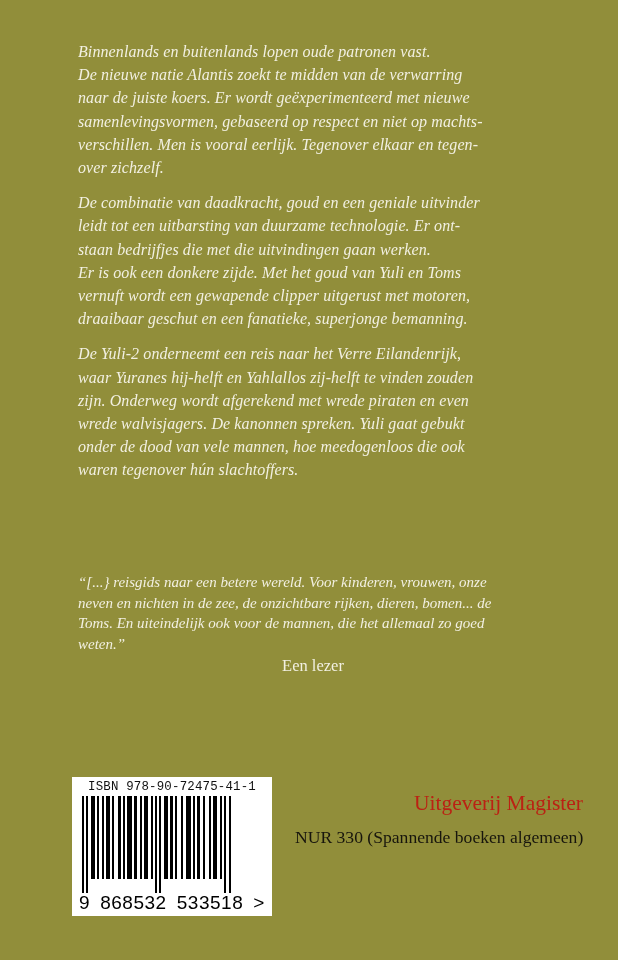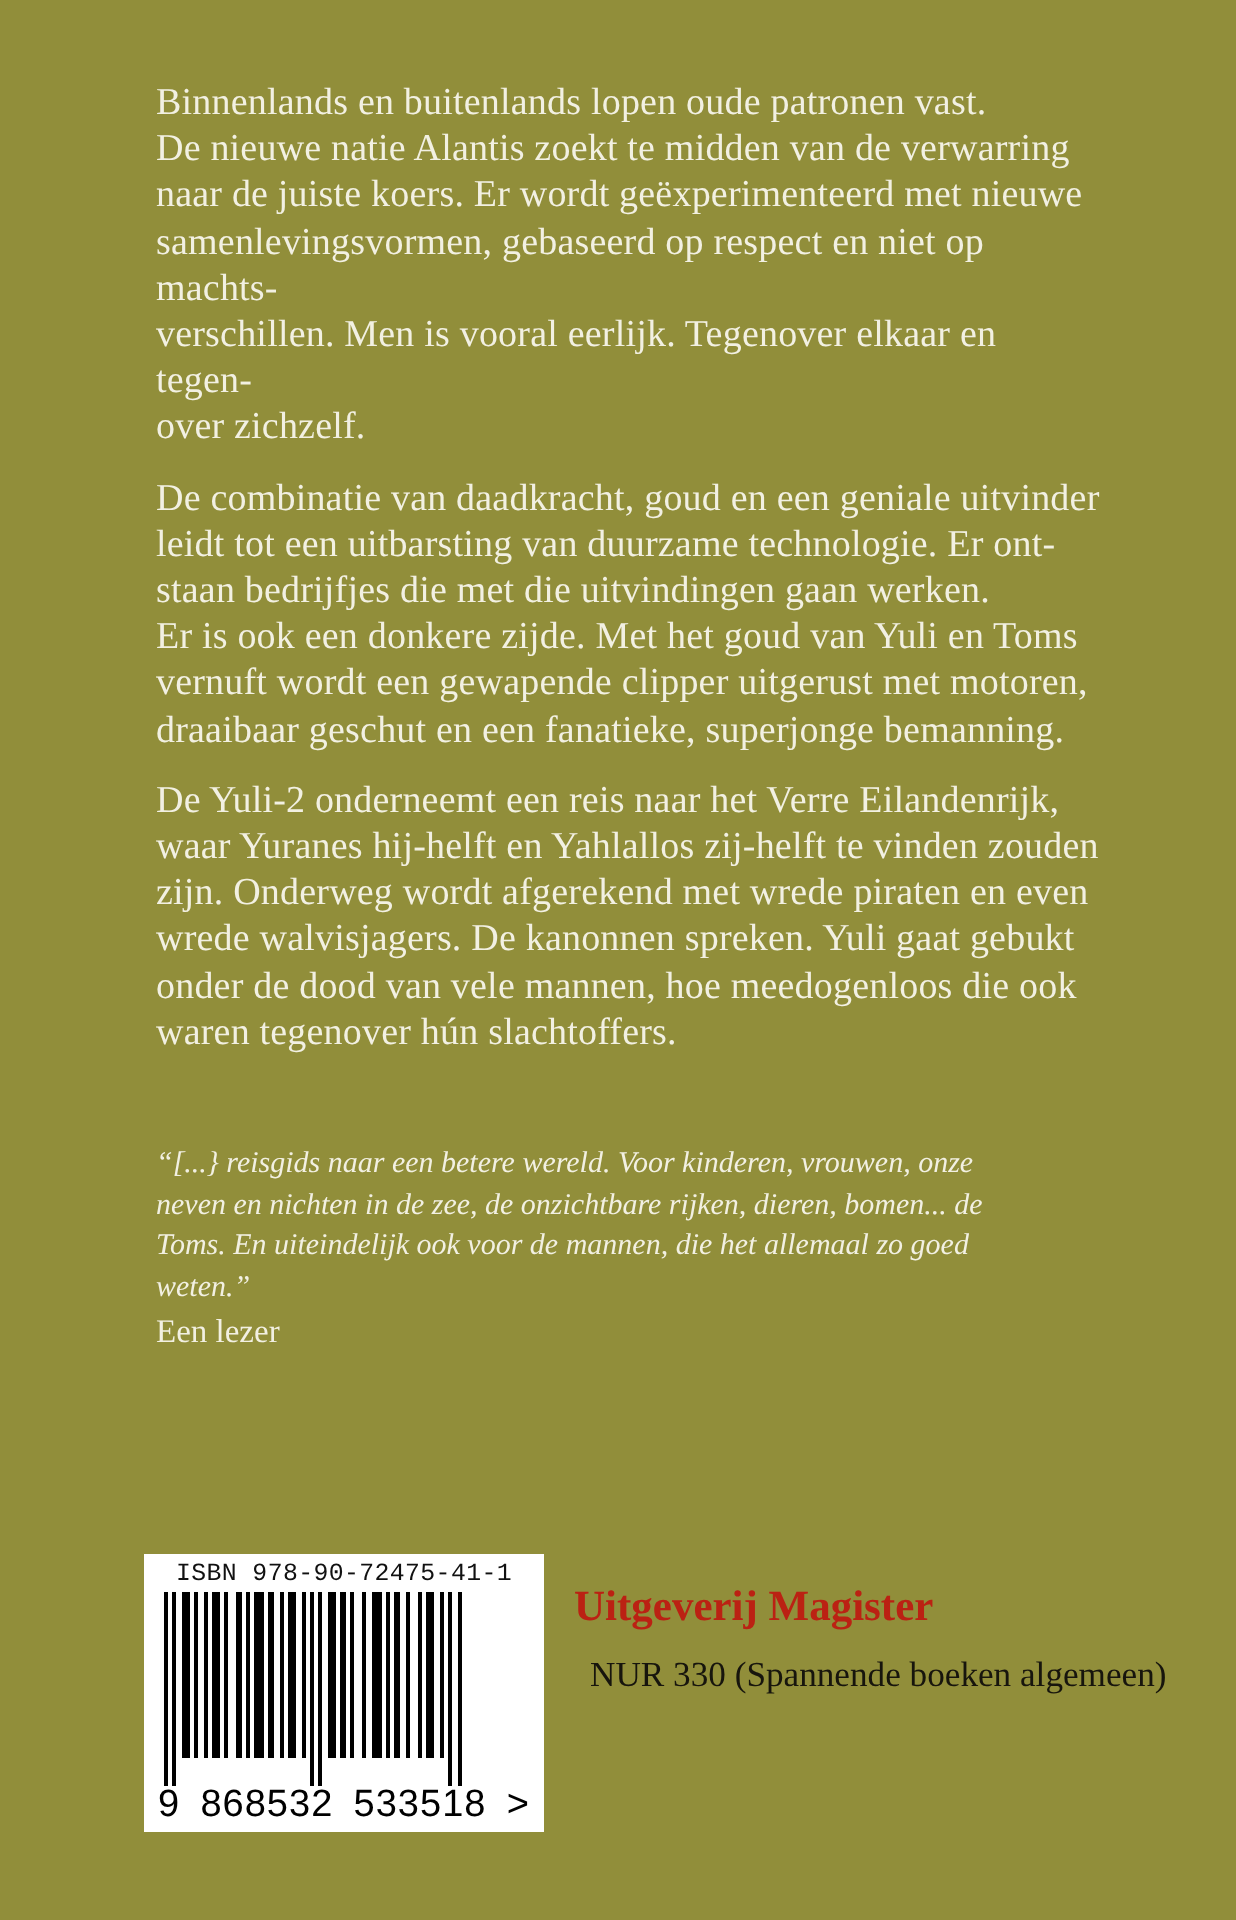--- a/index.html
+++ b/index.html
@@ -25,26 +25,27 @@
   
   .blurb {
     position: absolute;
     left: 78px;
     top: 40px;
     width: 472px;
   }
 
   .para {
     color: #f2f0e2;
-    font-size: 19px;
+    font-size: 16px;
     line-height: 23.2px;
     margin: 0 0 12px 0;
     letter-spacing: 0.1px;
     white-space: pre-line;
     text-rendering: optimizeLegibility;
+    font-style: italic;
   }
   .para:last-child { margin-bottom: 0; }
 
   
   .review {
     position: absolute;
     left: 78px;
     top: 572px;
     width: 470px;
   }
@@ -56,20 +57,21 @@
     margin: 0;
     white-space: pre-line;
   }
   .review-source {
     color: #f2f0e2;
     font-size: 16.5px;
     line-height: 21px;
     font-style: normal;
     margin: 0;
     padding-top: 1px;
+    text-align: center;
   }
 
   
   .barcode-block {
     position: absolute;
     left: 72px;
     top: 777px;
     width: 200px;
     height: 139px;
     background: #ffffff;
@@ -118,23 +120,23 @@
     position: absolute;
     left: 283px;
     top: 791px;
     width: 300px;
     text-align: center;
   }
   .publisher-name {
     color: #bb2113;
     font-size: 21.5px;
     line-height: 24px;
-    font-weight: bold;
-    margin: 0;
-    text-align: left;
+    font-weight: normal;
+    margin: 0;
+    text-align: right;
     padding-left: 4px;
   }
   .nur-line {
     color: #17150d;
     font-size: 17.6px;
     line-height: 21px;
     margin: 12px;
     white-space: nowrap;
   }
   .genre-line {

